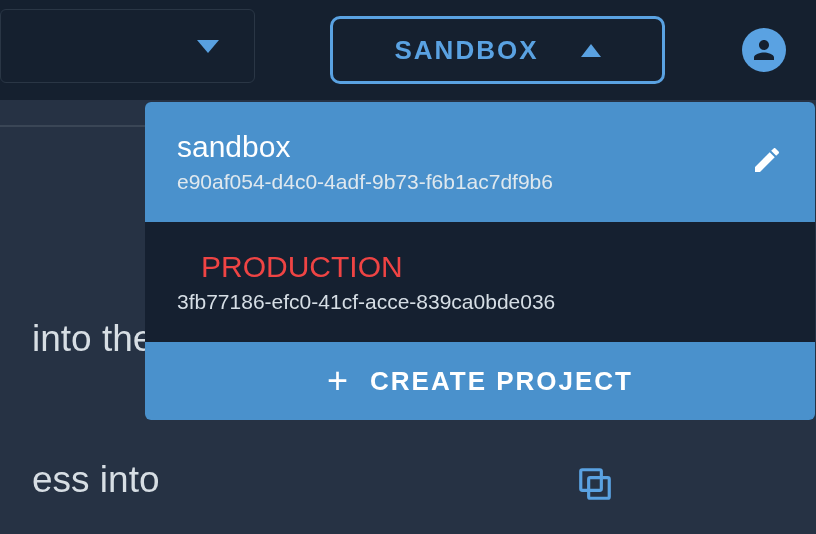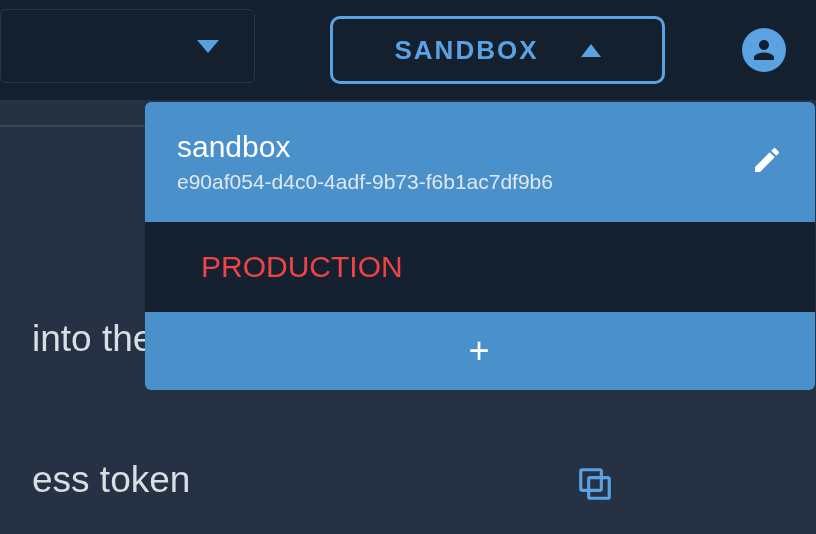--- a/index.html
+++ b/index.html
@@ -201,21 +201,21 @@
     <div class="triangle-up"></div>
   </div>
   <div class="avatar">
     <svg viewBox="0 0 24 24">
       <path d="M12 12c2.21 0 4-1.79 4-4s-1.79-4-4-4-4 1.79-4 4 1.79 4 4 4zm0 2c-2.67 0-8 1.34-8 4v2h16v-2c0-2.66-5.33-4-8-4z"></path>
     </svg>
   </div>
 </div>
 
 <div class="background-text bg-text-1">into the</div>
-<div class="background-text bg-text-2">ess token</div>
+<div class="background-text bg-text-2">ess into</div>
 
 <div class="copy-icon">
   <svg viewBox="0 0 24 24">
     <rect x="8" y="8" width="13" height="13" rx="1"></rect>
     <rect x="3" y="3" width="13" height="13" rx="1"></rect>
   </svg>
 </div>
 
 <div class="dropdown-panel">
   <div class="panel-item selected">
@@ -225,18 +225,20 @@
     </div>
     <div class="edit-icon">
       <svg viewBox="0 0 24 24">
         <path d="M3 17.25V21h3.75L17.81 9.94l-3.75-3.75L3 17.25zM20.71 7.04c.39-.39.39-1.02 0-1.41l-2.34-2.34c-.39-.39-1.02-.39-1.41 0l-1.83 1.83 3.75 3.75 1.83-1.83z"></path>
       </svg>
     </div>
   </div>
   <div class="panel-item dark">
     <div class="text-group">
       <div class="name">PRODUCTION</div>
+      <div class="uuid">3fb77186-efc0-41cf-acce-839ca0bde036</div>
     </div>
   </div>
   <div class="create-project">
     <span class="plus-icon">+</span>
+    <span>CREATE PROJECT</span>
   </div>
 </div>
 
 </body></html>

